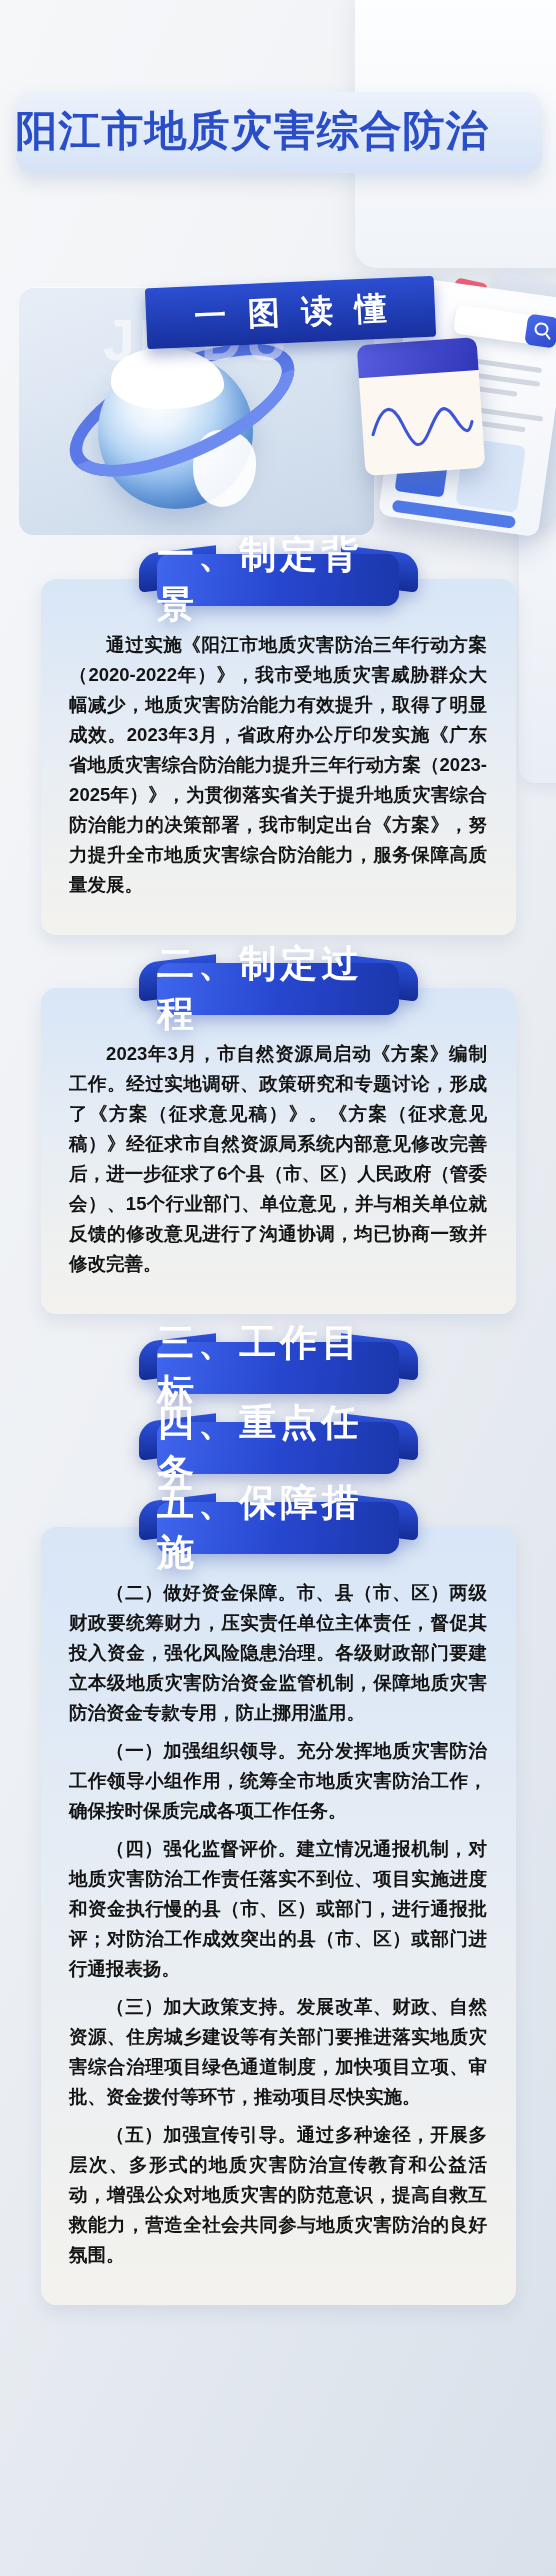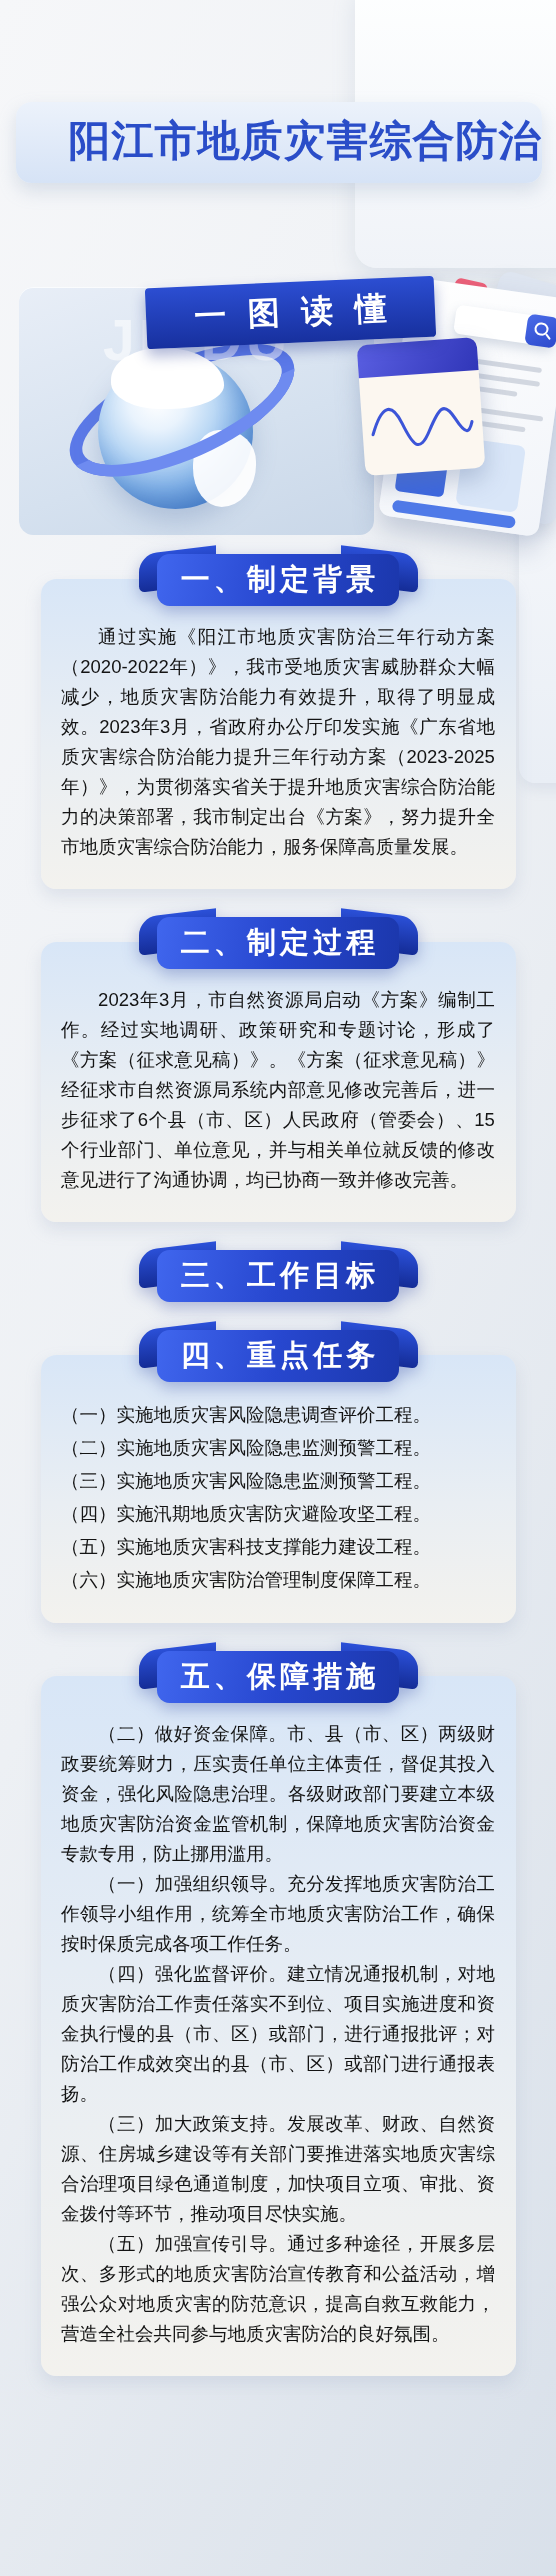--- a/index.html
+++ b/index.html
@@ -7,22 +7,22 @@
     font-family:"Liberation Sans","DejaVu Sans",sans-serif;}
   .page{position:relative;width:556px;height:2743px;}
 
   
   .deco-tr{position:absolute;left:355px;top:-20.6px;width:227px;height:289px;border-radius:21.6px;
     background:linear-gradient(180deg,#feffff,#f0f3f8);box-shadow:0 10.3px 23px rgba(130,150,180,.18);}
   .deco-r2{position:absolute;left:519px;top:361px;width:77px;height:422px;border-radius:16.5px;
     background:linear-gradient(180deg,#fafbfd,#e9eef5);box-shadow:0 5.2px 13px rgba(130,150,180,.15);}
 
   
-  .title-card{position:absolute;left:15.5px;top:102px;width:526px;box-sizing:border-box;
-    padding:11.3px 0 13.4px;border-radius:15.5px;text-align:right;
+  .title-card{position:absolute;left:15.5px;top:92px;width:526px;box-sizing:border-box;
+    padding:11.3px 0 13.4px;border-radius:15.5px;text-align:left;
     background:linear-gradient(180deg,#ecf2fb 0%,#d6e3f6 100%);
     box-shadow:0 8.2px 18.5px rgba(140,160,190,.28);z-index:2;}
   .title-card .tl{font-size:42px;line-height:56px;font-weight:800;color:#2a4dc8;letter-spacing:1px;}
 
   
   .illus{position:absolute;left:0;top:274px;width:556px;height:268px;z-index:1;}
   .panel{position:absolute;left:18.5px;top:13.4px;width:355px;height:248px;border-radius:14.4px;
     background:linear-gradient(160deg,#e8eef7 0%,#d5e1ef 60%,#c9d7e8 100%);
     box-shadow:inset 0 1px 0 rgba(255,255,255,.8);}
   .watermark{position:absolute;left:103px;top:33px;font-size:57px;font-weight:800;
@@ -78,25 +78,25 @@
   .flow .sec + .sec{margin-top:25px;}
   .ribbon{position:relative;width:242px;height:55px;margin:0 auto;z-index:3;
     filter:drop-shadow(0 6.2px 8.2px rgba(25,50,150,.3));}
   .wing{position:absolute;top:-1px;width:77px;height:38px;
     background:linear-gradient(180deg,#2b50d8,#142c96);}
   .wing.l{left:-18.5px;border-radius:17.5px 0 0 6.2px;transform:skewY(-7deg);}
   .wing.r{right:-18.5px;border-radius:0 17.5px 6.2px 0;transform:skewY(7deg);}
   .face{position:absolute;left:0;right:0;top:3.1px;bottom:0;border-radius:12.4px;
     background:linear-gradient(100deg,#4066ee 0%,#2747cf 50%,#1b37ac 100%);
     display:flex;align-items:center;justify-content:center;}
-  .face span{font-size:29px;font-weight:800;color:#ffffff;letter-spacing:4.1px;margin-right:-4.1px;}
+  .face span{font-size:37px;font-weight:800;color:#ffffff;letter-spacing:4.1px;margin-right:-4.1px;}
   .card{position:relative;width:475px;margin:-27px auto 0;border-radius:15.5px;box-sizing:border-box;
     background:linear-gradient(180deg,#d8e6f7 0%,#e9eef3 55%,#f3f2ee 100%);
     box-shadow:0 7.2px 15.5px rgba(150,165,190,.22);padding:43px 20.6px 27px;z-index:1;}
-  .card p{margin:0;font-size:18.5px;line-height:30px;font-weight:400;color:#141414;
+  .card p{margin:8px;font-size:18.5px;line-height:30px;font-weight:700;color:#141414;
     text-align:justify;text-indent:2em;}
   .card p.item{text-indent:0;line-height:33px;text-align:left;}
 </style>
 </head>
 <body>
 
 <div class="page">
 
   <div class="deco-tr"></div>
   <div class="deco-r2"></div>
@@ -181,28 +181,20 @@
     </section>
 
     <section class="sec">
       <div class="ribbon">
         <i class="wing l"></i>
         <i class="wing r"></i>
         <div class="face">
           <span>四、重点任务</span>
         </div>
       </div>
-      <div class="card">
-        <p class="item">（一）实施地质灾害风险隐患调查评价工程。</p>
-        <p class="item">（二）实施地质灾害风险隐患监测预警工程。</p>
-        <p class="item">（三）实施地质灾害风险隐患监测预警工程。</p>
-        <p class="item">（四）实施汛期地质灾害防灾避险攻坚工程。</p>
-        <p class="item">（五）实施地质灾害科技支撑能力建设工程。</p>
-        <p class="item">（六）实施地质灾害防治管理制度保障工程。</p>
-      </div>
     </section>
 
     <section class="sec">
       <div class="ribbon">
         <i class="wing l"></i>
         <i class="wing r"></i>
         <div class="face">
           <span>五、保障措施</span>
         </div>
       </div>

